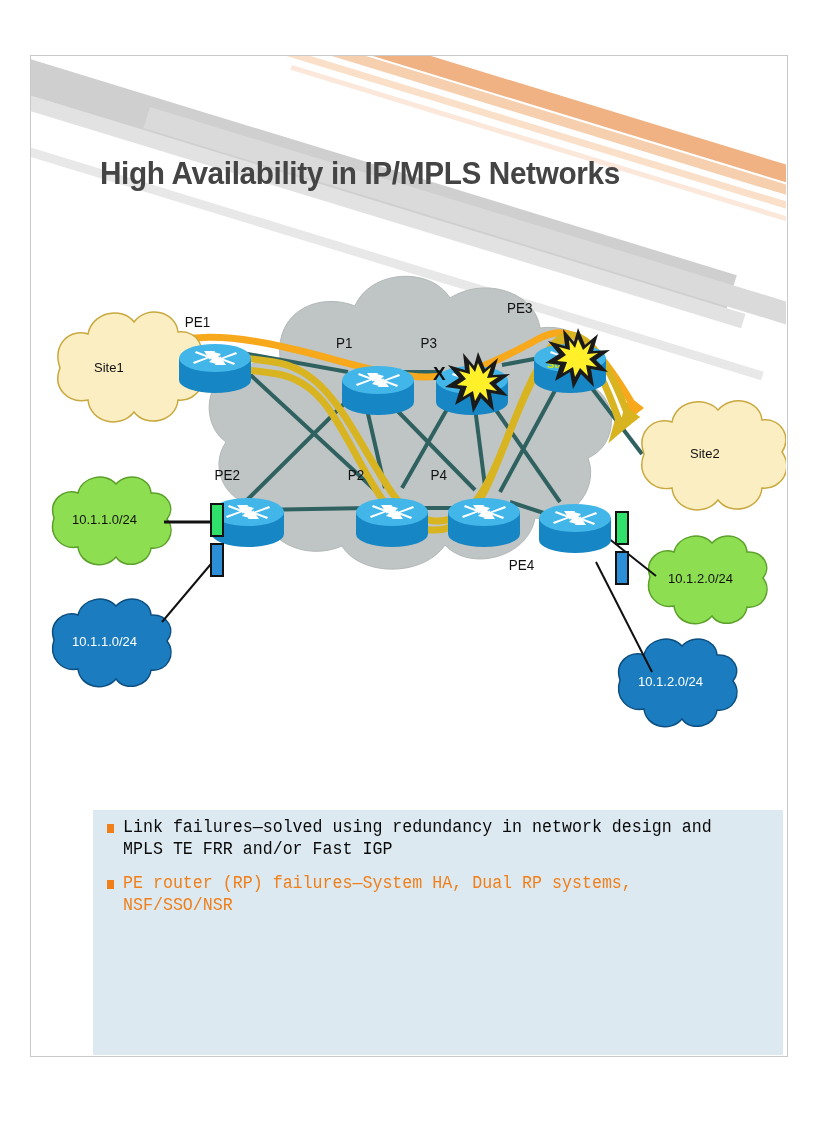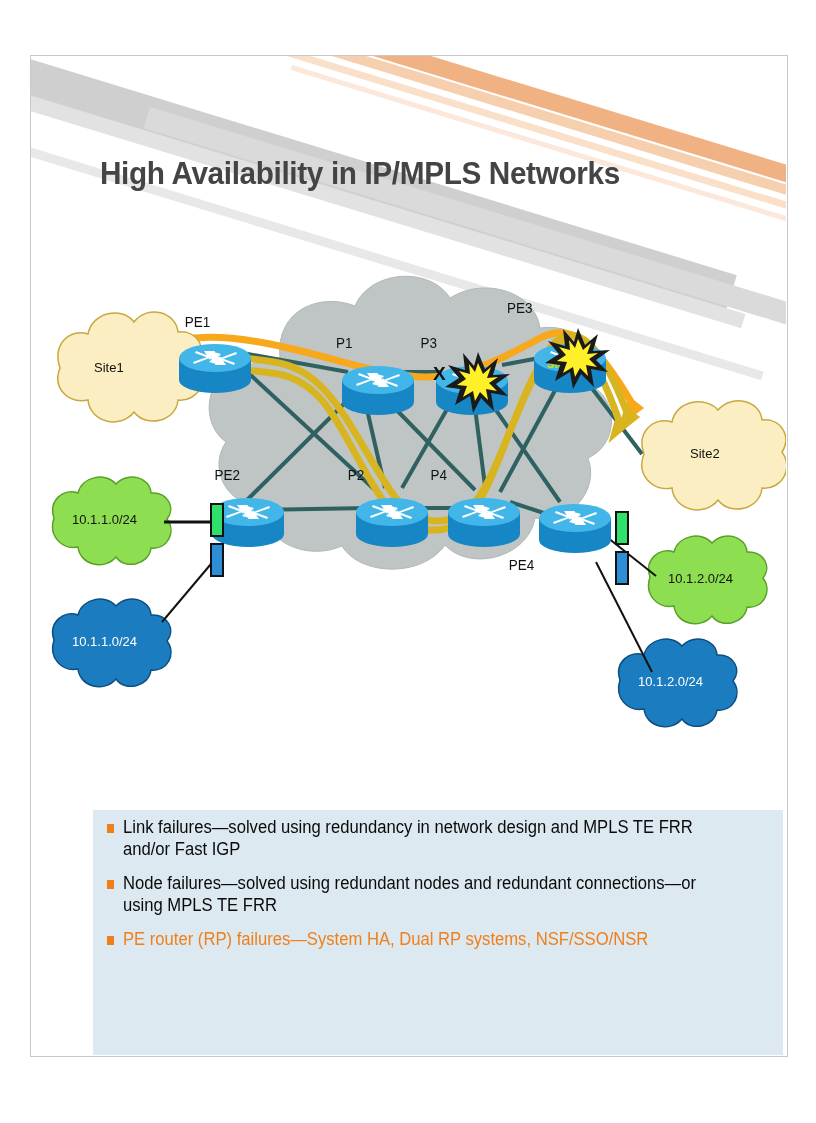--- a/index.html
+++ b/index.html
@@ -72,20 +72,21 @@
   .xmark{
     font-family:"Liberation Sans","DejaVu Sans",sans-serif;
     font-size:19px;fill:#111;font-weight:bold;
   }
 
   
   #bullets{
     position:absolute;left:63px;top:755px;width:690px;height:265px;
     background:#dce9f0;
     padding:0;
+    font-family:Liberation Mono, monospace;
   }
   .bullet-row{display:flex;align-items:flex-start;margin:0 0 0 0;padding:6px 14px 6px 8px;}
   .bullet-mark{
     width:7px;height:9px;background:#f07f1a;flex:0 0 auto;
     margin:8px 9px 0 6px;
   }
   .bullet-text{
     font-size:17.5px;color:#0a0a0a;line-height:1.26;
     transform:scaleX(0.95);transform-origin:left top;
     width:102%;
@@ -317,23 +318,19 @@
       </svg>
     </div>
 
     <div id="bullets">
       <div class="bullet-row">
         <span class="bullet-mark"></span>
         <span class="bullet-text">Link failures—solved using redundancy in network design and MPLS TE FRR and/or Fast IGP</span>
       </div>
       <div class="bullet-row">
         <span class="bullet-mark"></span>
-        <span class="bullet-text">Node failures—solved using redundant nodes and redundant connections—or using MPLS TE FRR</span>
-      </div>
-      <div class="bullet-row">
-        <span class="bullet-mark"></span>
         <span class="bullet-text accent">PE router (RP) failures—System HA, Dual RP systems, NSF/SSO/NSR</span>
       </div>
     </div>
 
   </div>
   <div id="slide-border"></div>
 </div>
 
 </body></html>

